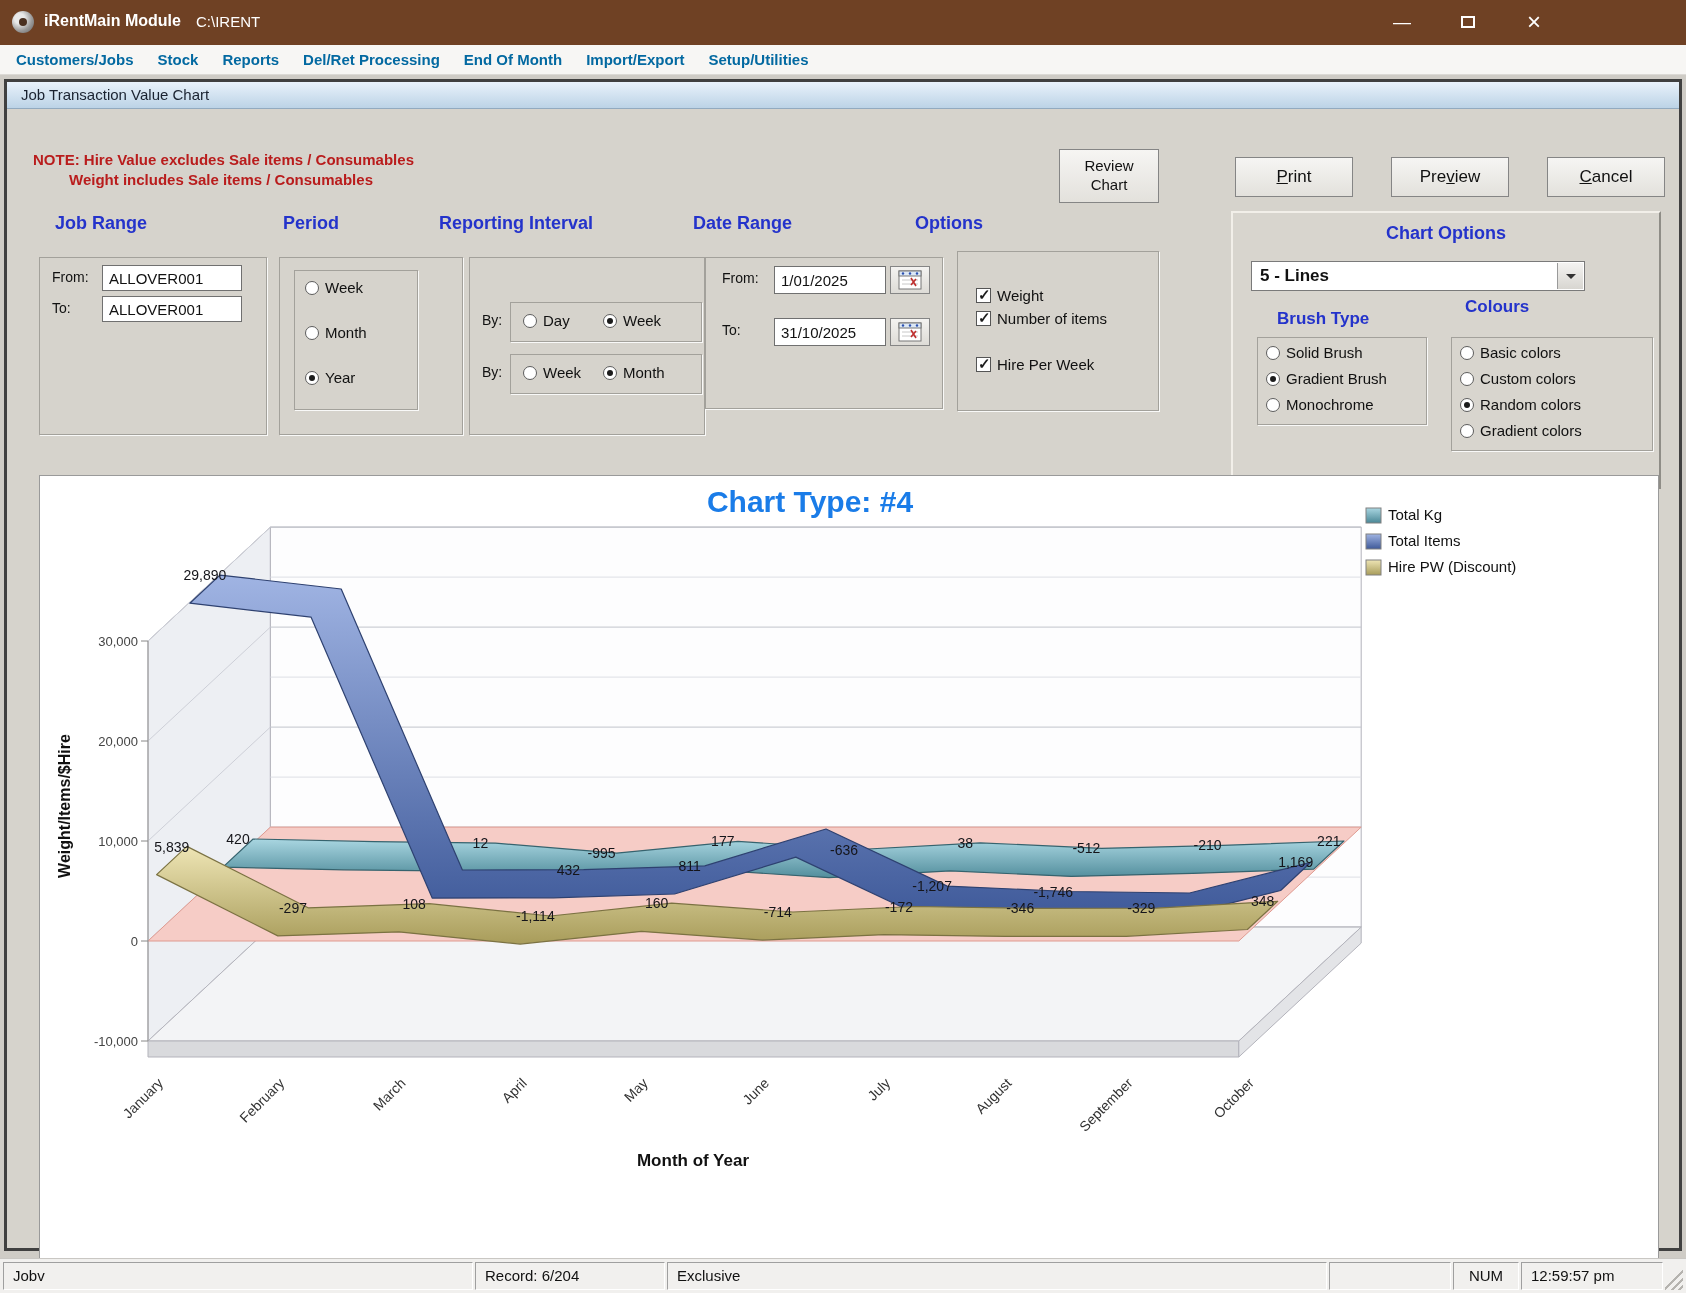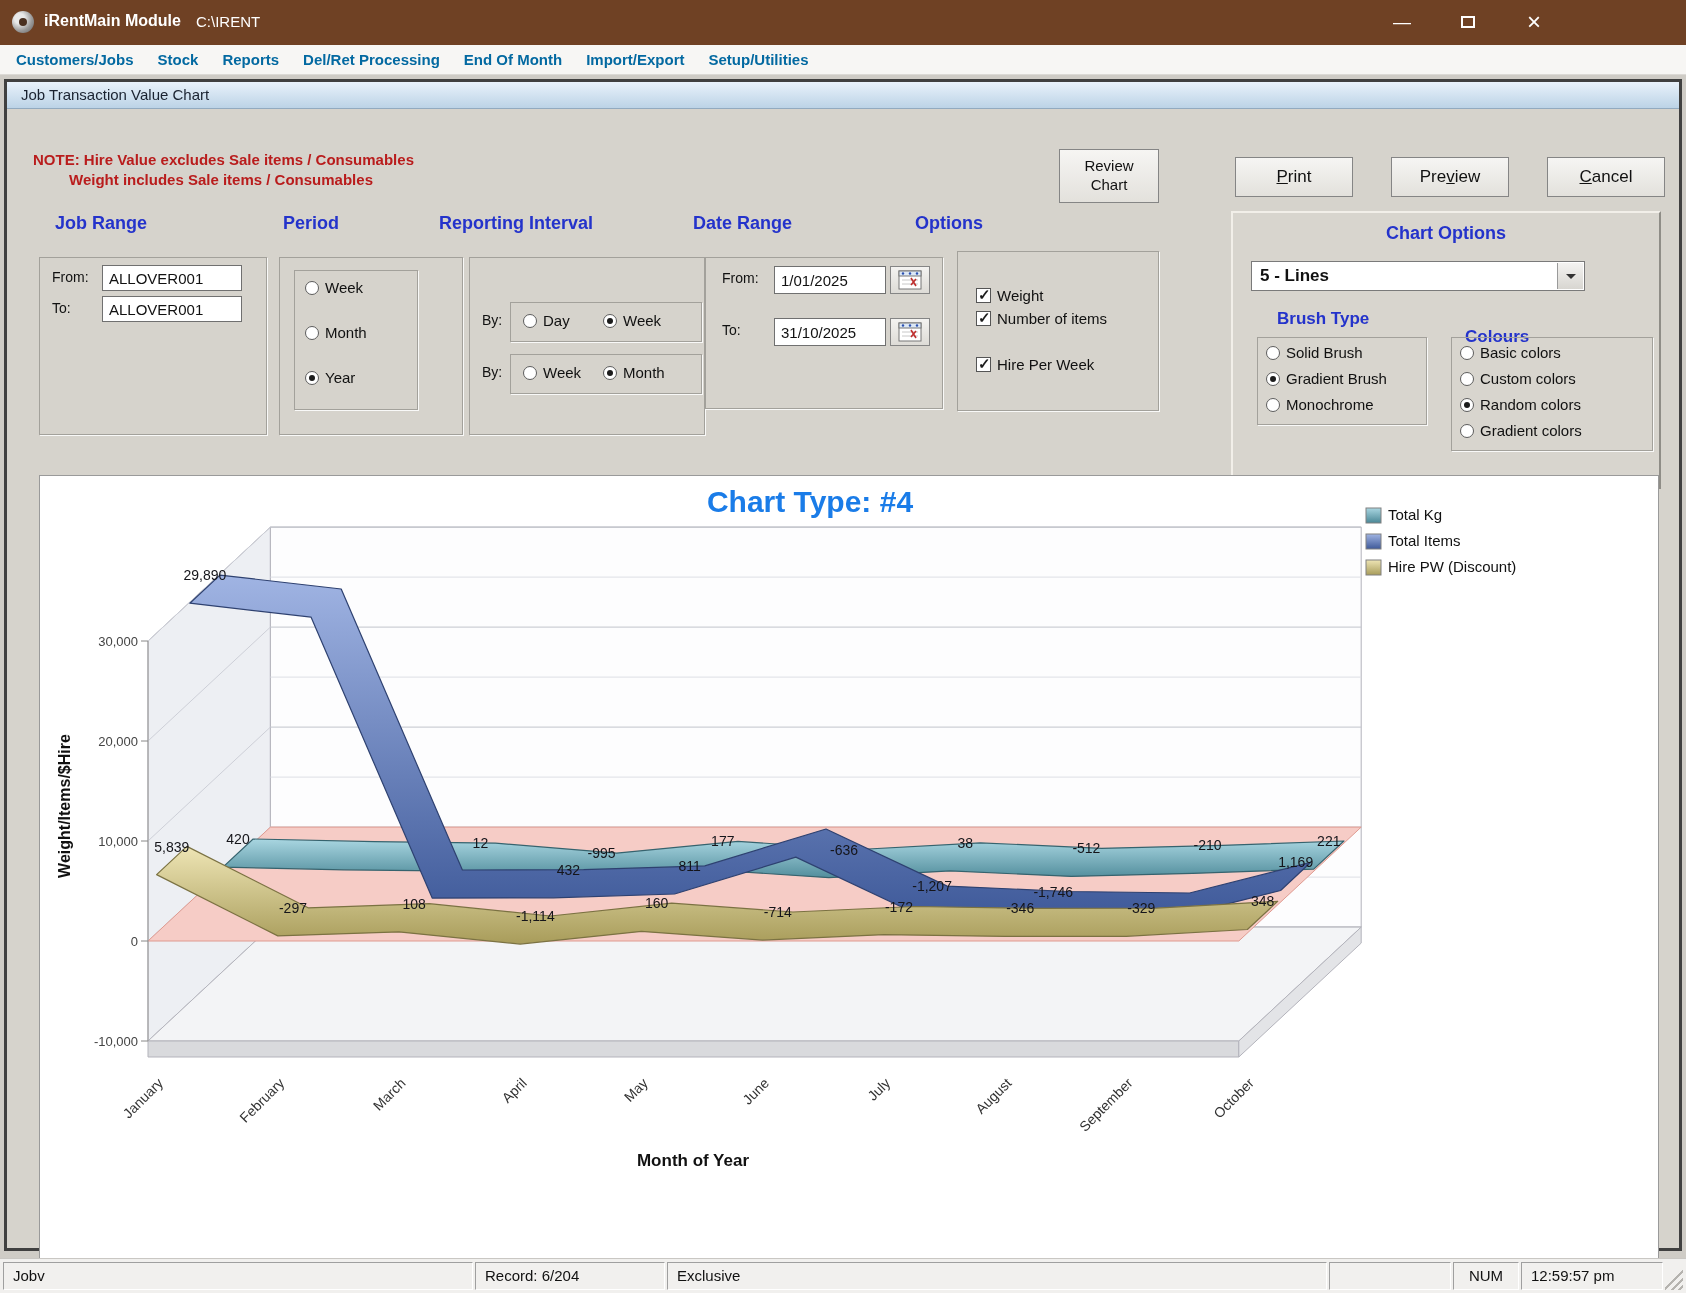--- a/index.html
+++ b/index.html
@@ -234,21 +234,21 @@
 
       <div class="raised" style="left:1224px; top:102px; width:430px; height:278px;">
         <div class="sec-title" style="left:0; right:0; top:10px; text-align:center; position:absolute;">Chart Options</div>
         <div class="dropdown" style="left:18px; top:48px; width:334px;">
           <span class="dd-value">5 - Lines</span>
           <span class="dd-btn">
               <span class="dd-arrow"></span>
             </span>
         </div>
         <div class="sec-title" style="left:44px; top:96px; font-size:17px;">Brush Type</div>
-        <div class="sec-title" style="left:232px; top:114px; font-size:17px;">Colours</div>
+        <div class="sec-title" style="left:232px; top:84px; font-size:17px;">Colours</div>
 
         <div class="subbox" style="left:218px; top:124px; width:202px; height:114px;">
           <div class="radio-row" style="left:8px; top:6px;">
             <span class="radio"></span>
             <span class="opt-label">Basic colors</span>
           </div>
           <div class="radio-row" style="left:8px; top:32px;">
             <span class="radio"></span>
             <span class="opt-label">Custom colors</span>
           </div>

